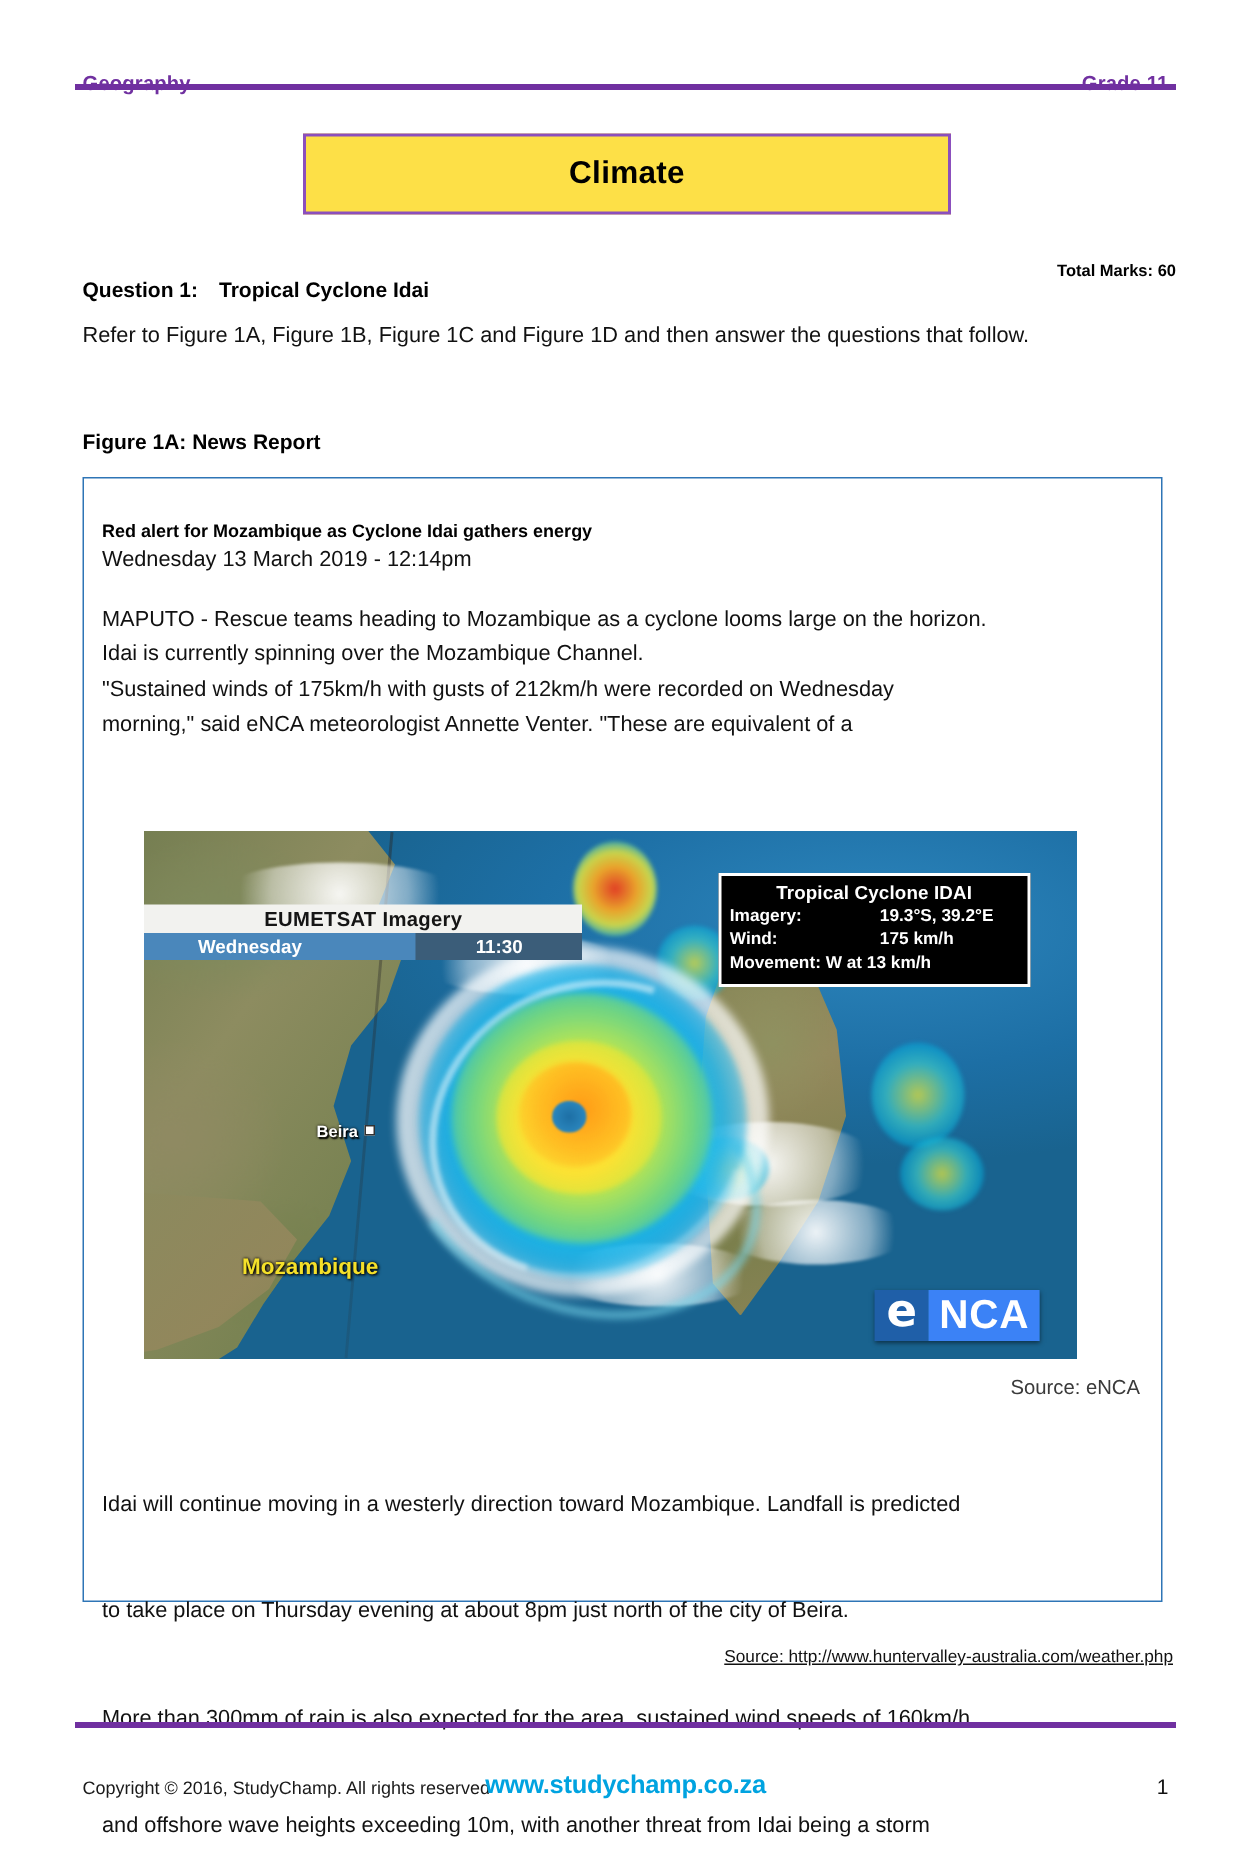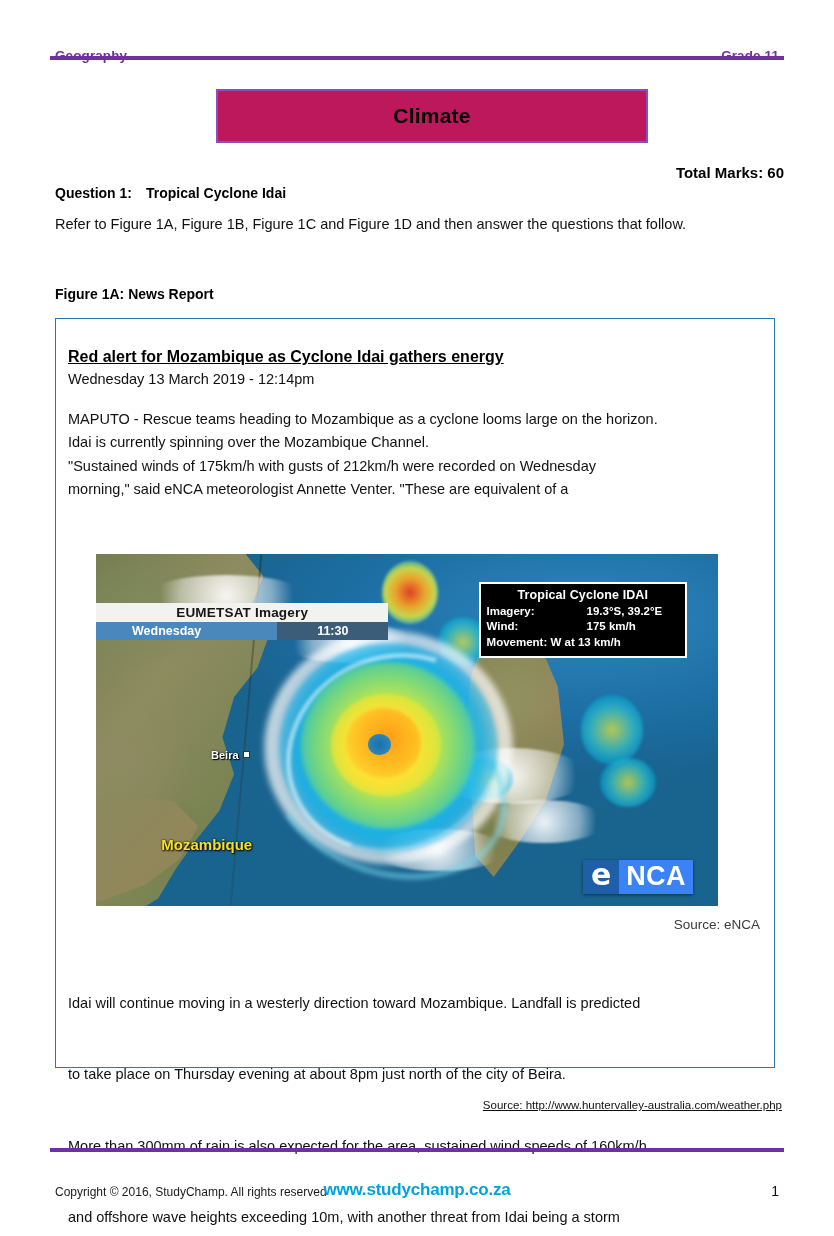--- a/index.html
+++ b/index.html
@@ -45,44 +45,44 @@
     position: absolute;
     left: 50px; right: 50px;
     top: 56px;
     height: 4px;
     background: #7030A0;
   }
 
   
   .title-box {
     position: absolute;
-    left: 216px;
+    left: 202px;
     top: 89px;
     width: 428px;
     height: 50px;
     border: 2px solid #8B4FBD;
     display: flex;
     align-items: center;
     justify-content: center;
-    background: #be185d;
+    background: #fde047;
     text-align: right;
   }
   .title-text {
     font-size: 21px;
     font-weight: bold;
     color: #000;
     letter-spacing: .2px;
   }
 
   
   .total-marks {
     position: absolute;
     right: 50px;
-    top: 164px;
-    font-size: 15px;
+    top: 175px;
+    font-size: 11px;
     font-weight: bold;
   }
 
   
   .question-line {
     position: absolute;
     left: 55px;
     top: 185px;
     font-size: 14px;
     font-weight: bold;
@@ -118,24 +118,23 @@
     border: 1.5px solid #2E75B6;
     background: #fff;
   }
   .news-inner {
     position: relative;
     padding: 26px 14px 0 12px;
     height: 100%;
     box-sizing: border-box;
   }
   .news-headline {
-    font-size: 16px;
+    font-size: 12px;
     font-weight: bold;
     line-height: 1.5;
-    text-decoration: underline;
   }
   .news-date {
     font-size: 14.5px;
     line-height: 1.5;
     color: #111;
   }
   .news-body {
     margin-top: 17px;
     font-size: 14.5px;
     line-height: 1.62;

